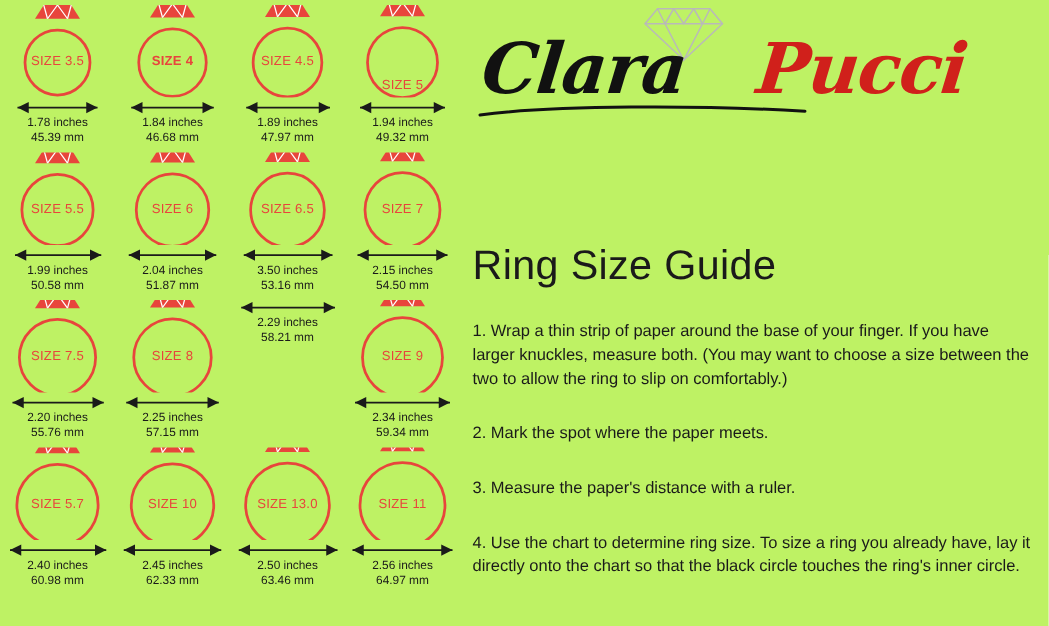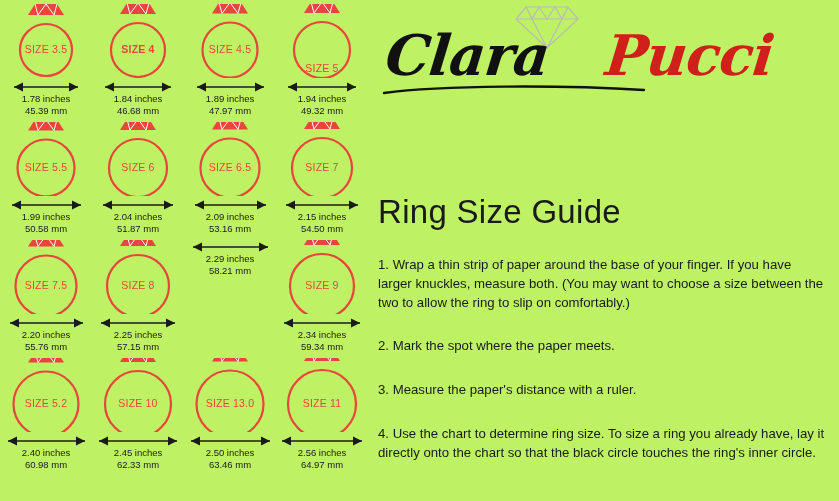--- a/index.html
+++ b/index.html
@@ -327,21 +327,21 @@
               </g>
             </svg>
             <div class="size-label" style="top: 39px;">SIZE 6.5</div>
           </div>
           <div class="arrow" style="width: 73px;"><svg width="73" height="12" viewBox="0 0 73 12">
               <path d="M1 6 L72 6" stroke="#1a1a1a" stroke-width="1.4"></path>
               <path d="M1 6 L10 1.5 L10 10.5 Z" fill="#1a1a1a"></path>
               <path d="M72 6 L63 1.5 L63 10.5 Z" fill="#1a1a1a"></path>
             </svg></div>
           <div class="meas">
-            <div>2.09 inches</div>
+            <div>3.50 inches</div>
             <div>53.16 mm</div>
           </div>
         </div>
         <div class="cell">
           <div class="ring-wrap">
             <svg class="ring-svg" width="86" height="74" viewBox="0 0 86 74">
               <circle cx="43" cy="46" r="30" fill="none" stroke="#e8453c" stroke-width="2.2"></circle>
               <g fill="#e8453c">
                 <path d="M25 7 L61 7 L54 -4 L32 -4 Z"></path>
               </g>
@@ -469,21 +469,21 @@
                 <path d="M25 4.5 L61 4.5 L54 -6.5 L32 -6.5 Z"></path>
               </g>
               <g stroke="#ffffff" stroke-width="1">
                 <path d="M25 4.5 L61 4.5" stroke="none"></path>
                 <path d="M32 -6.5 L35 4.5"></path>
                 <path d="M54 -6.5 L51 4.5"></path>
                 <path d="M25 4.5 L43 4.5 L61 4.5" stroke="none"></path>
                 <path d="M35 4.5 L43 -6.5 L51 4.5" fill="none"></path>
               </g>
             </svg>
-            <div class="size-label" style="top: 39px;">SIZE 5.2</div>
+            <div class="size-label" style="top: 39px;">SIZE 5.7</div>
           </div>
           <div class="arrow" style="width: 79px;"><svg width="79" height="12" viewBox="0 0 79 12">
               <path d="M1 6 L78 6" stroke="#1a1a1a" stroke-width="1.4"></path>
               <path d="M1 6 L10 1.5 L10 10.5 Z" fill="#1a1a1a"></path>
               <path d="M78 6 L69 1.5 L69 10.5 Z" fill="#1a1a1a"></path>
             </svg></div>
           <div class="meas">
             <div>2.40 inches</div>
             <div>60.98 mm</div>
           </div>

